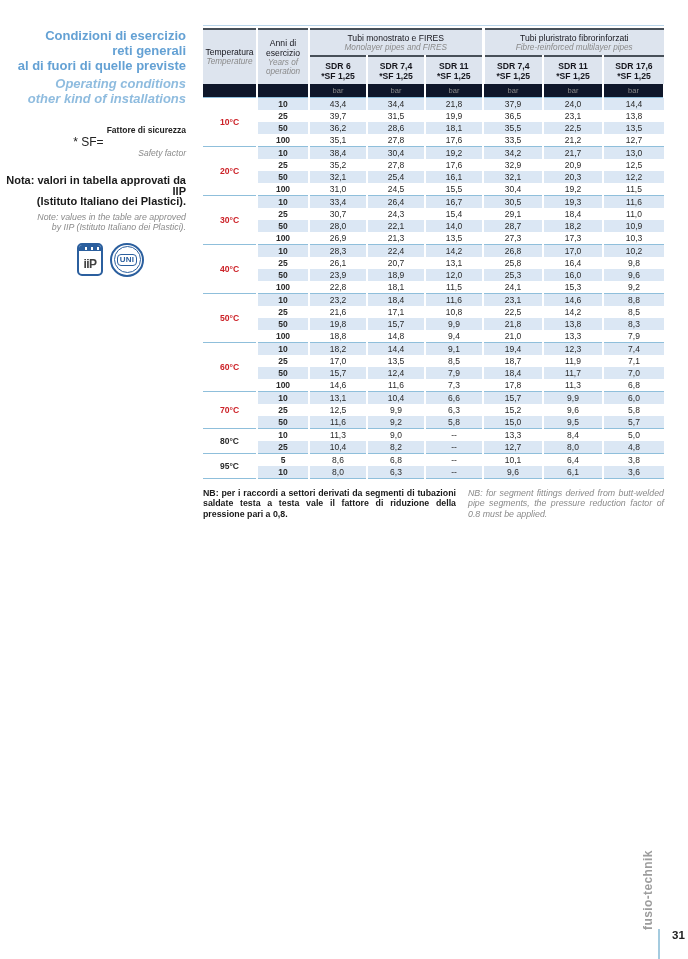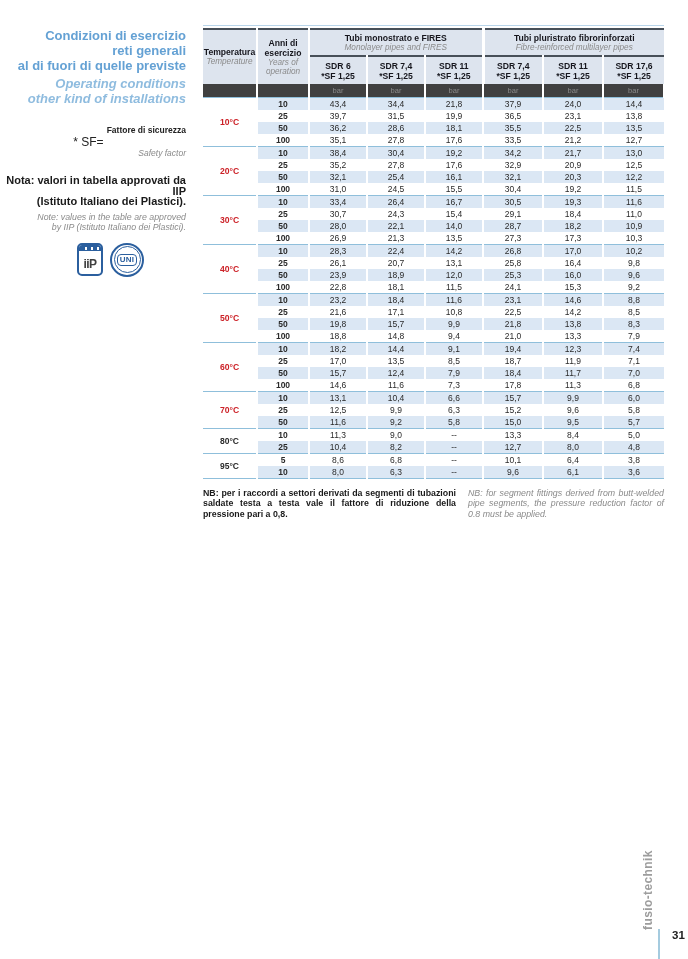--- a/index.html
+++ b/index.html
@@ -36,27 +36,27 @@
 
   
   .table-area { position:absolute; left:203px; top:25px; width:461px; }
   .table-topline { height:1px; background:#b9d5ea; margin-bottom:2px; }
   table { border-collapse:collapse; width:461px; table-layout:fixed;
     border-bottom:1.5px solid #8fbfdb; }
   th, td { padding:0; vertical-align:middle; text-align:center; }
   thead th { background:#dde4ee; border-top:2px solid #474f58; border-right:2px solid #fff; }
   thead th.group-gap, td.group-gap { border-right-width:3px; }
   thead th:last-child { border-right:none; }
-  .hdr-it { font-size:8.6px; font-weight:bold; color:#16161d; line-height:10px; }
+  .hdr-it { font-size:8.6px; font-weight:normal; color:#16161d; line-height:10px; }
   .hdr-en { font-size:8.2px; font-style:italic; font-weight:normal; color:#8a8a8a; line-height:9.5px; }
   .row-group th { height:27px; }
   .row-sdr th { height:28px; }
   .sdr-l1 { font-size:8.6px; font-weight:bold; color:#16161d; line-height:10px; }
   .sdr-l2 { font-size:8.6px; font-weight:bold; color:#16161d; line-height:10px; }
-  tbody.unit-row td { background:#404040; height:13px; font-size:7.5px; color:#8a8a8a; border-right:2px solid #fff; }
+  tbody.unit-row td { background:#0f172a; height:13px; font-size:7.5px; color:#8a8a8a; border-right:2px solid #fff; }
   tbody.temp-group { border-top:1.5px solid #8fbfdb; }
   tbody.temp-group tr { height:12px; }
   tbody.temp-group td { font-size:8.5px; line-height:12px; border-right:2px solid #fff; color:#2a2a2a; }
   tbody.temp-group td:last-child { border-right:none; }
   tr.band td { background:#dbe7f4; }
   td.temp-cell, tr.band td.temp-cell { background:#fff; color:#cc2127; font-weight:bold; font-size:8.6px; }
   td.years-cell { font-weight:bold; color:#1a1a1a; }
 
   
   .notes { display:flex; justify-content:space-between; margin-top:9px; }

